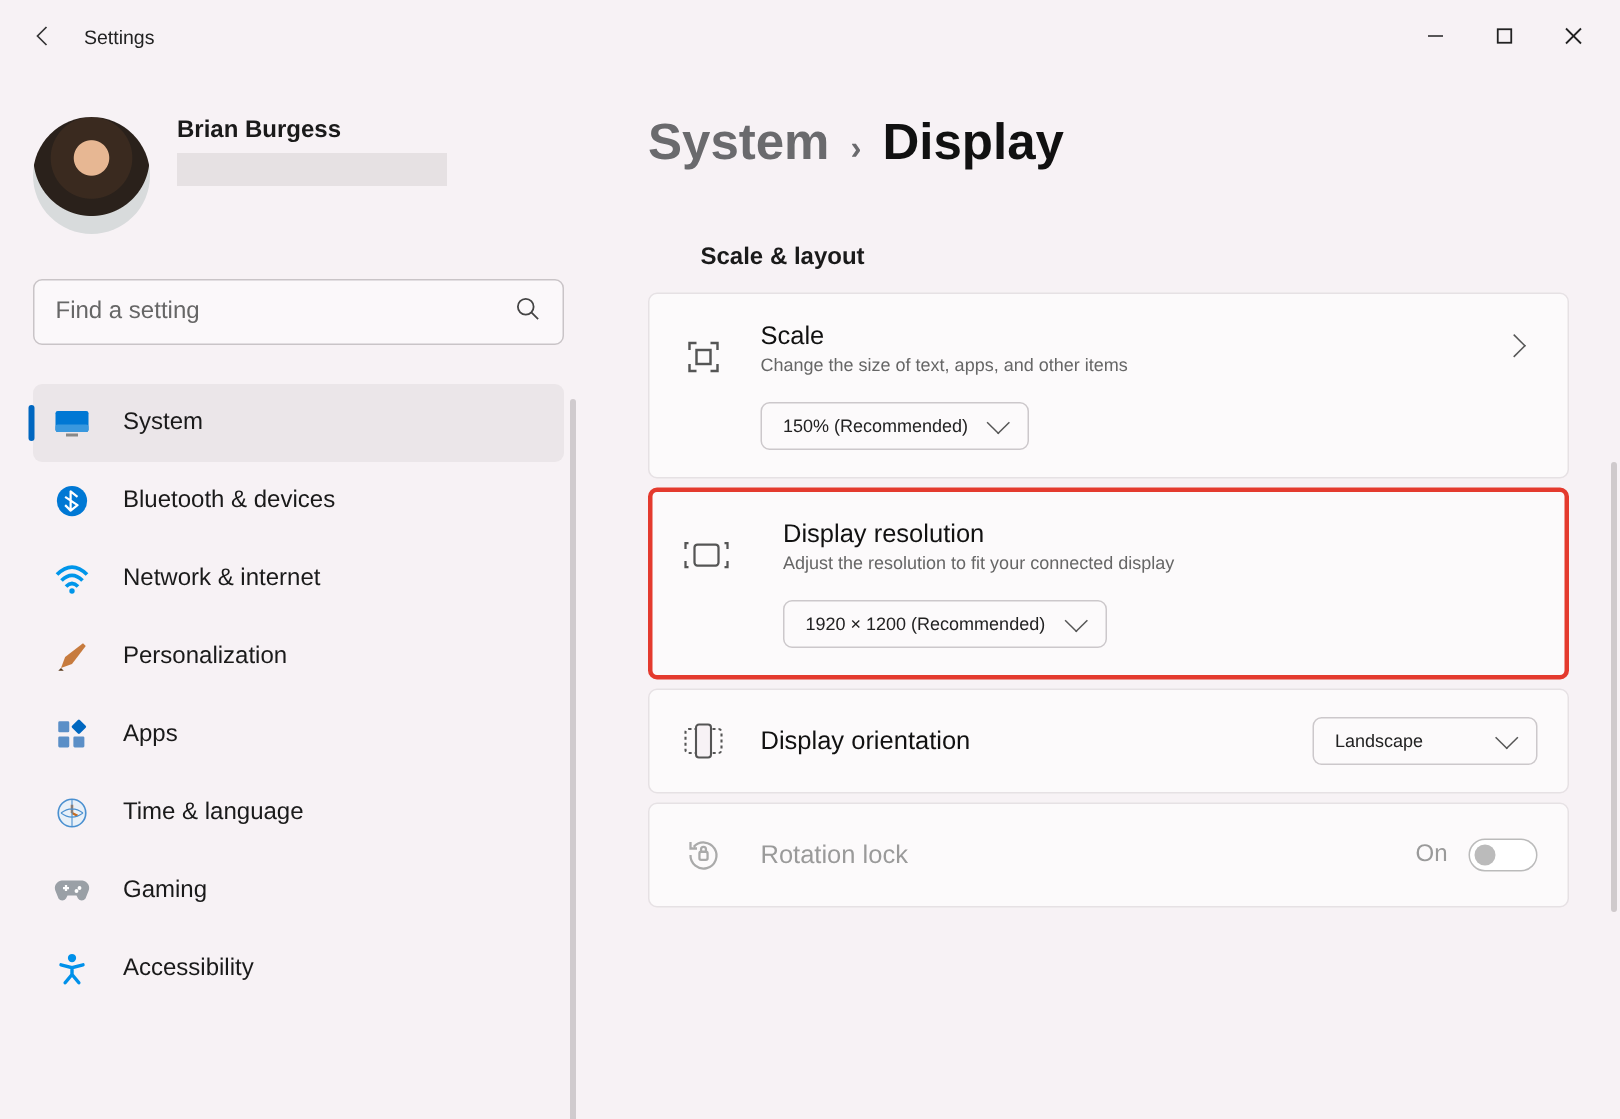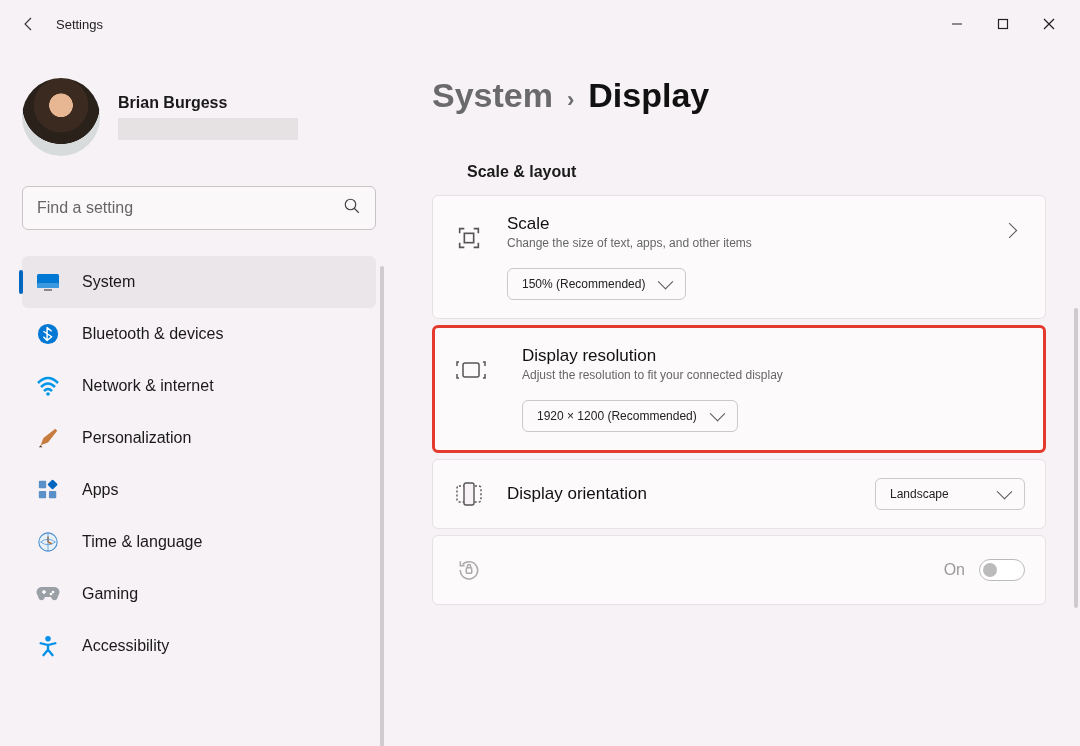--- a/index.html
+++ b/index.html
@@ -36,21 +36,21 @@
   }
 
   .layout { display:flex; height: calc(100% - 48px); }
   .sidebar {
     width: 398px;
     padding: 0 22px 0 22px;
     display:flex; flex-direction:column;
     flex-shrink:0;
   }
   .user-row {
-    display:flex; align-items:center;
+    display:flex; 
     gap: 18px;
     padding: 30px 0 30px 0;
   }
   .avatar {
     width: 78px; height:78px; border-radius:50%;
     background: radial-gradient(circle at 50% 35%, #e7b793 0 18%, #3a2a1f 19% 42%, #2a211b 43% 60%, #d8dbdc 61% 100%);
     flex-shrink:0;
   }
   .user-text { flex:1; }
   .user-name { font-weight:600; font-size:16px; }
@@ -441,20 +441,23 @@
     </div>
 
     <div class="card disabled">
       <span class="card-icon">
         <svg width="26" height="26" viewBox="0 0 24 24" fill="none" stroke="#aaa" stroke-width="1.4">
             <path d="M4 12 a8 8 0 1 0 2-5 M4 4 v4 h4"></path>
             <rect x="9.5" y="10" width="5" height="5" rx="1"></rect>
             <path d="M10.5 10 v-1.5 a1.5 1.5 0 0 1 3 0 V10"></path>
           </svg>
       </span>
+      <div class="card-body">
+        <div class="card-title" style="color:#9a9a9a;">Rotation lock</div>
+      </div>
       <div class="right-slot">
         <span>On</span>
         <div class="toggle"></div>
       </div>
     </div>
 
   </main>
 </div>
 
 </body></html>

